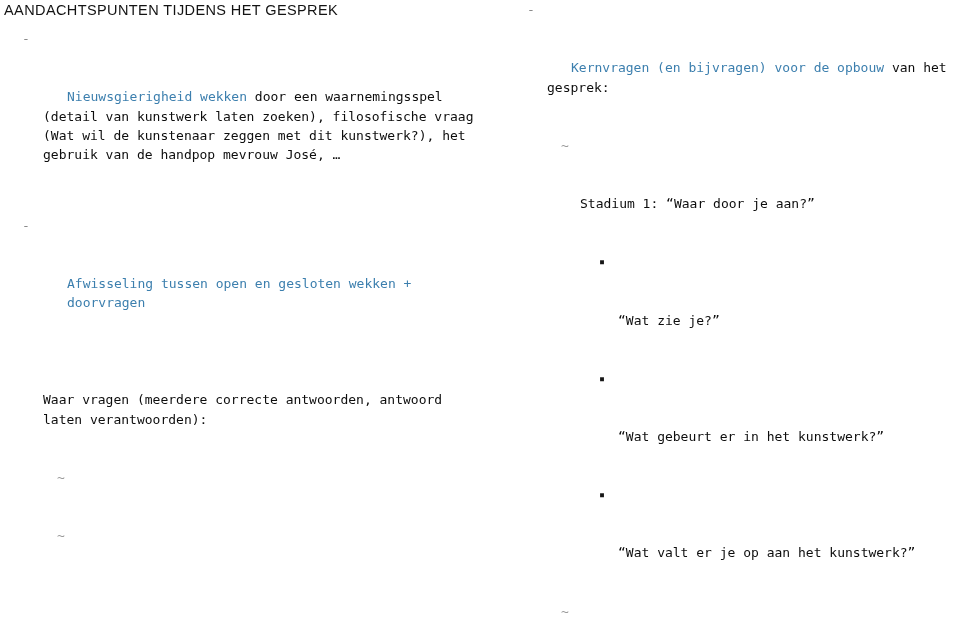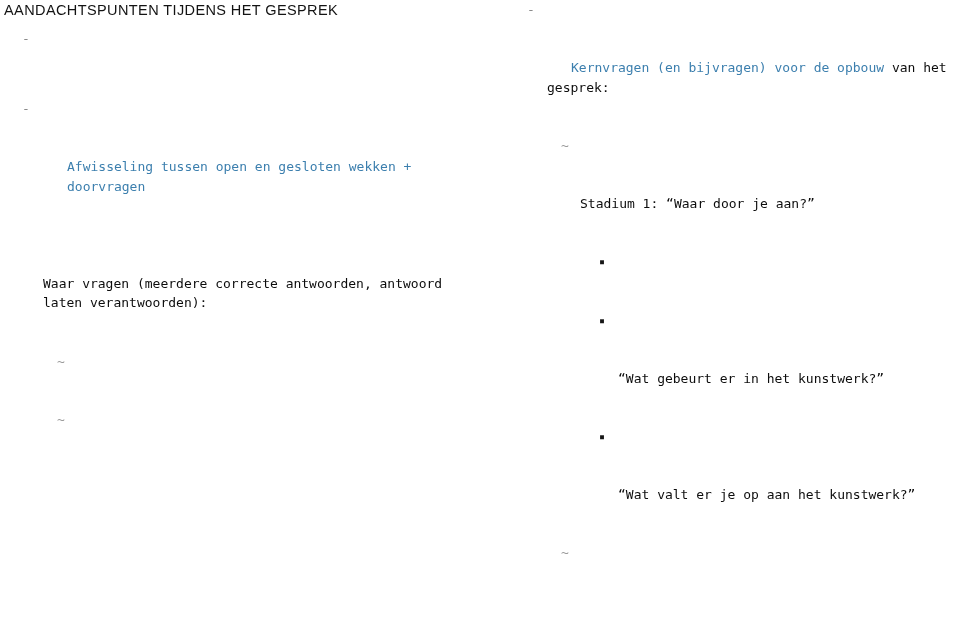--- a/index.html
+++ b/index.html
@@ -91,20 +91,21 @@
 <body>
 
 <div class="slide">
 
   <div class="title">AANDACHTSPUNTEN TIJDENS HET GESPREK</div>
 
   <div class="col col-left">
 
     <div class="row lvl-dash">
       <span class="marker">-</span>
+      <span class="body"><span class="blue">Nieuwsgierigheid wekken</span><span> door een waarnemingsspel (detail van kunstwerk laten zoeken), filosofische vraag (Wat wil de kunstenaar zeggen met dit kunstwerk?), het gebruik van de handpop mevrouw José, …</span></span>
     </div>
 
     <div class="gap-md"></div>
 
     <div class="row lvl-dash">
       <span class="marker">-</span>
       <span class="body blue">Afwisseling tussen open en gesloten wekken + doorvragen</span>
     </div>
 
     <div class="row lvl-plain">
@@ -126,20 +127,21 @@
       <span class="marker">-</span>
       <span class="body"><span class="blue">Kernvragen (en bijvragen) voor de opbouw</span><span> van het gesprek:</span></span>
     </div>
 
     <div class="row r-tilde">
       <span class="marker">~</span>
       <span class="body">Stadium 1: “Waar door je aan?”</span>
     </div>
     <div class="row r-sq">
       <span class="marker">▪</span>
+      <span class="body">“Wat zie je?”</span>
     </div>
     <div class="row r-sq">
       <span class="marker">▪</span>
       <span class="body">“Wat gebeurt er in het kunstwerk?”</span>
     </div>
     <div class="row r-sq">
       <span class="marker">▪</span>
       <span class="body">“Wat valt er je op aan het kunstwerk?”</span>
     </div>
 

